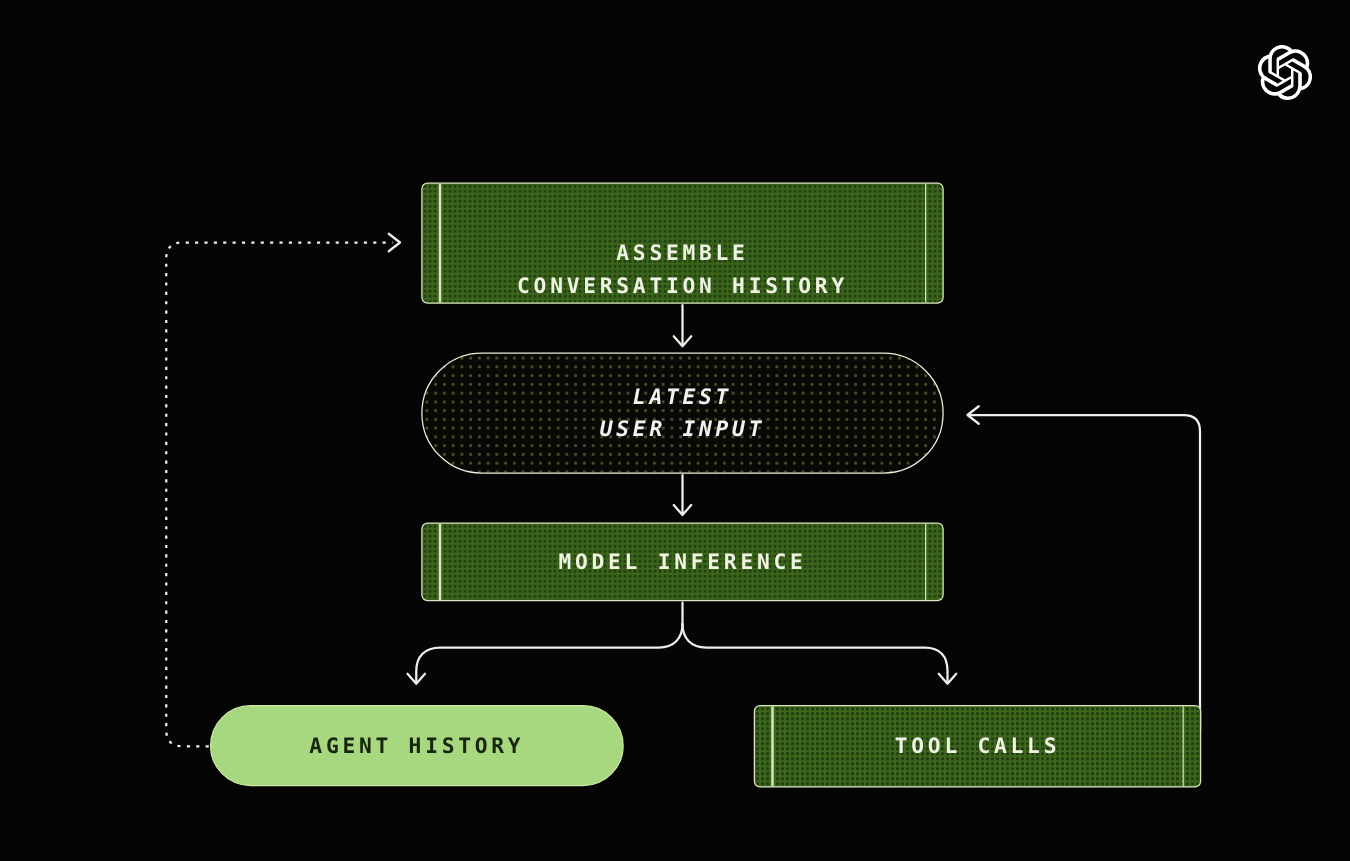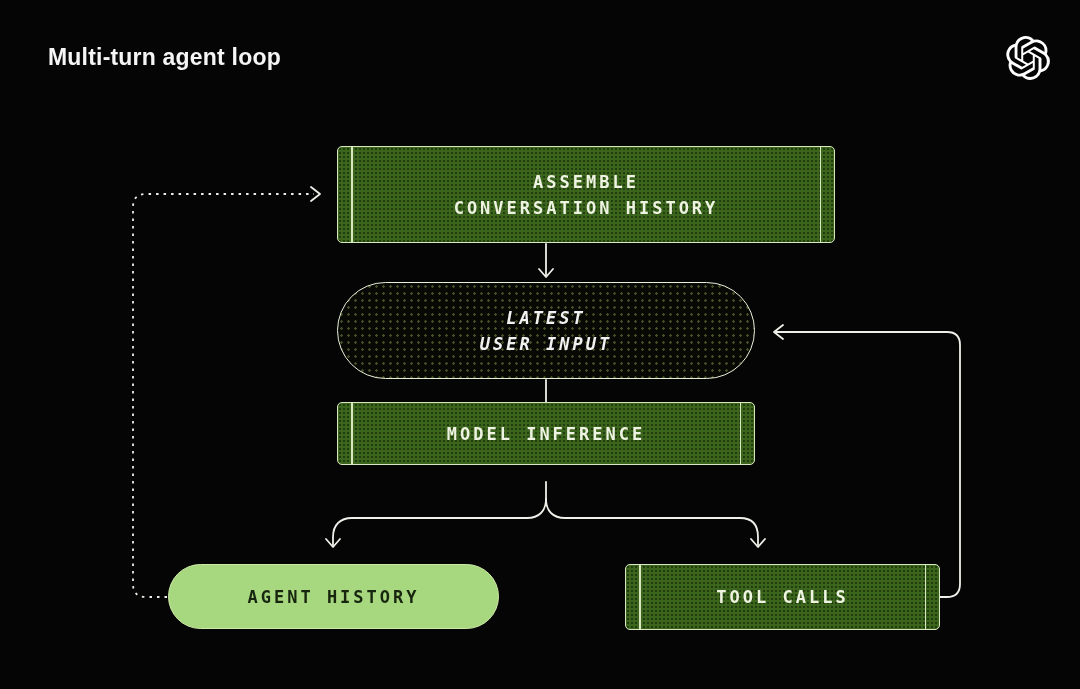--- a/index.html
+++ b/index.html
@@ -64,32 +64,31 @@
   }
   
   .pill-light {
     background:#a7d87f;
     border:1.5px solid #cdeaa6;
     border-radius:36px;
     color:#18260f;
   }
 
   
-  .n-assemble { left:337px; top:146px; width:498px; height:97px; }
+  .n-assemble { left:337px; top:146px; width:418px; height:97px;align-items:flex-end; }
   .n-latest   { left:337px; top:282px; width:418px; height:97px; }
-  .n-model    { left:337px; top:402px; width:418px; height:63px; }
+  .n-model    { left:337px; top:418px; width:418px; height:63px; }
   .n-agent    { left:168px; top:564px; width:331px; height:65px; }
-  .n-tool     { left:625px; top:564px; width:315px; height:66px; }
+  .n-tool     { left:603px; top:564px; width:358px; height:66px; }
 </style>
 </head>
 <body>
 
 <div class="canvas">
 
-  <div class="page-title">Multi-turn agent loop</div>
 
   <div class="logo">
     <svg viewBox="0 0 24 24" xmlns="http://www.w3.org/2000/svg">
       <path d="M22.2819 9.8211a5.9847 5.9847 0 0 0-.5157-4.9108 6.0462 6.0462 0 0 0-6.5098-2.9A6.0651 6.0651 0 0 0 4.9807 4.1818a5.9847 5.9847 0 0 0-3.9977 2.9 6.0462 6.0462 0 0 0 .7427 7.0966 5.98 5.98 0 0 0 .511 4.9107 6.051 6.051 0 0 0 6.5146 2.9001A5.9847 5.9847 0 0 0 13.2599 24a6.0557 6.0557 0 0 0 5.7718-4.2058 5.9894 5.9894 0 0 0 3.9977-2.9001 6.0557 6.0557 0 0 0-.7475-7.073zm-9.022 12.6081a4.4755 4.4755 0 0 1-2.8764-1.0408l.1419-.0804 4.7783-2.7582a.7948.7948 0 0 0 .3927-.6813v-6.7369l2.02 1.1686a.071.071 0 0 1 .038.052v5.5826a4.504 4.504 0 0 1-4.4945 4.4944zm-9.6607-4.1254a4.4708 4.4708 0 0 1-.5346-3.0137l.142.0852 4.783 2.7582a.7712.7712 0 0 0 .7806 0l5.8428-3.3685v2.3324a.0804.0804 0 0 1-.0332.0615L9.74 19.9502a4.4992 4.4992 0 0 1-6.1408-1.6464zM2.3408 7.8956a4.485 4.485 0 0 1 2.3655-1.9728V11.6a.7664.7664 0 0 0 .3879.6765l5.8144 3.3543-2.0201 1.1685a.0757.0757 0 0 1-.071 0l-4.8303-2.7865A4.504 4.504 0 0 1 2.3408 7.8956zm16.5963 3.8558L13.1038 8.364 15.1192 7.2a.0757.0757 0 0 1 .071 0l4.8303 2.7913a4.4944 4.4944 0 0 1-.6765 8.1042v-5.6772a.79.79 0 0 0-.407-.667zm2.0107-3.0231l-.142-.0852-4.7735-2.7818a.7759.7759 0 0 0-.7854 0L9.409 9.2297V6.8974a.0662.0662 0 0 1 .0284-.0615l4.8303-2.7866a4.4992 4.4992 0 0 1 6.6802 4.66zM8.3065 12.863l-2.02-1.1638a.0804.0804 0 0 1-.038-.0567V6.0742a4.4992 4.4992 0 0 1 7.3757-3.4537l-.142.0805L8.704 5.459a.7948.7948 0 0 0-.3927.6813zm1.0976-2.3654l2.602-1.4998 2.6069 1.4998v2.9994l-2.5974 1.4997-2.6067-1.4997z"></path>
     </svg>
   </div>
 
   <svg class="connectors" viewBox="0 0 1080 689">
 
     <path class="conn" d="M546,244 L546,276"></path>

